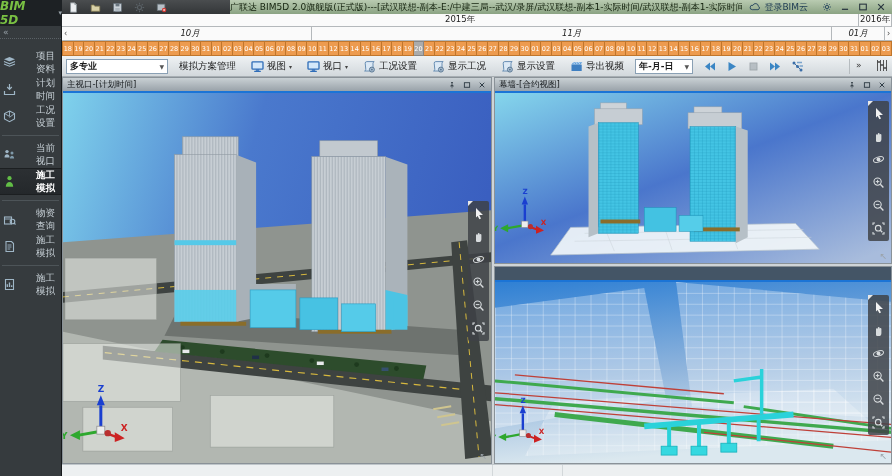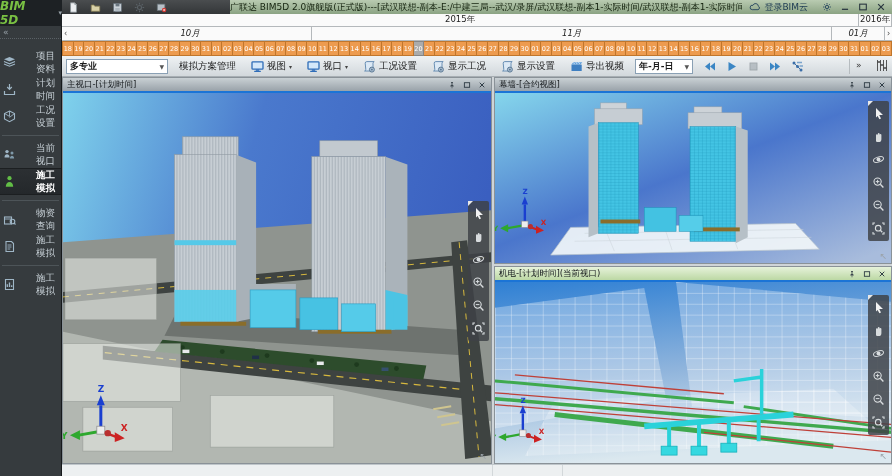--- a/index.html
+++ b/index.html
@@ -805,45 +805,20 @@
             </svg>
           </span>
         </div>
       </div>
     <span class="corner-cur">↖</span>
   </div>
 
   <div class="hsplit"></div>
 
   <div class="viewport vp-mep">
-    <div class="vp-header active">
-      <span class="vp-title">机电-[计划时间](当前视口)</span>
-      <span class="vp-hbtn">
-          <span class="ic">
-            <svg viewBox="0 0 13 13" xmlns="http://www.w3.org/2000/svg">
-              <path d="M5 1.5h3v1.2l-.8.8v2.6l2 1.8v1H3.8v-1l2-1.8V3.5l-.8-.8z" fill="#3a444c"></path>
-              <path d="M6.5 8.9v3" stroke="#3a444c" stroke-width="1"></path>
-            </svg>
-          </span>
-        </span>
-      <span class="vp-hbtn">
-          <span class="ic">
-            <svg viewBox="0 0 13 13" xmlns="http://www.w3.org/2000/svg">
-              <rect x="2.2" y="2.8" width="8.6" height="7.4" fill="none" stroke="#27343e" stroke-width="1.4"></rect>
-            </svg>
-          </span>
-        </span>
-      <span class="vp-hbtn">
-          <span class="ic">
-            <svg viewBox="0 0 13 13" xmlns="http://www.w3.org/2000/svg">
-              <path d="M2.8 2.8l7.4 7.4M10.2 2.8l-7.4 7.4" stroke="#27343e" stroke-width="1.5"></path>
-            </svg>
-          </span>
-        </span>
-    </div>
     <div class="vp-blueline"></div>
     <div class="scene">
       <svg viewBox="0 0 398 183" preserveAspectRatio="none">
         <defs>
           <linearGradient id="skyE" x1="0" y1="0" x2="0.2" y2="1">
             <stop offset="0" stop-color="#2f80d4"></stop>
               <stop offset="0.55" stop-color="#8fb4dc"></stop>
               <stop offset="1" stop-color="#dbe8ef"></stop>
           </linearGradient>
           <pattern id="gm" width="16" height="11" patternUnits="userSpaceOnUse">

